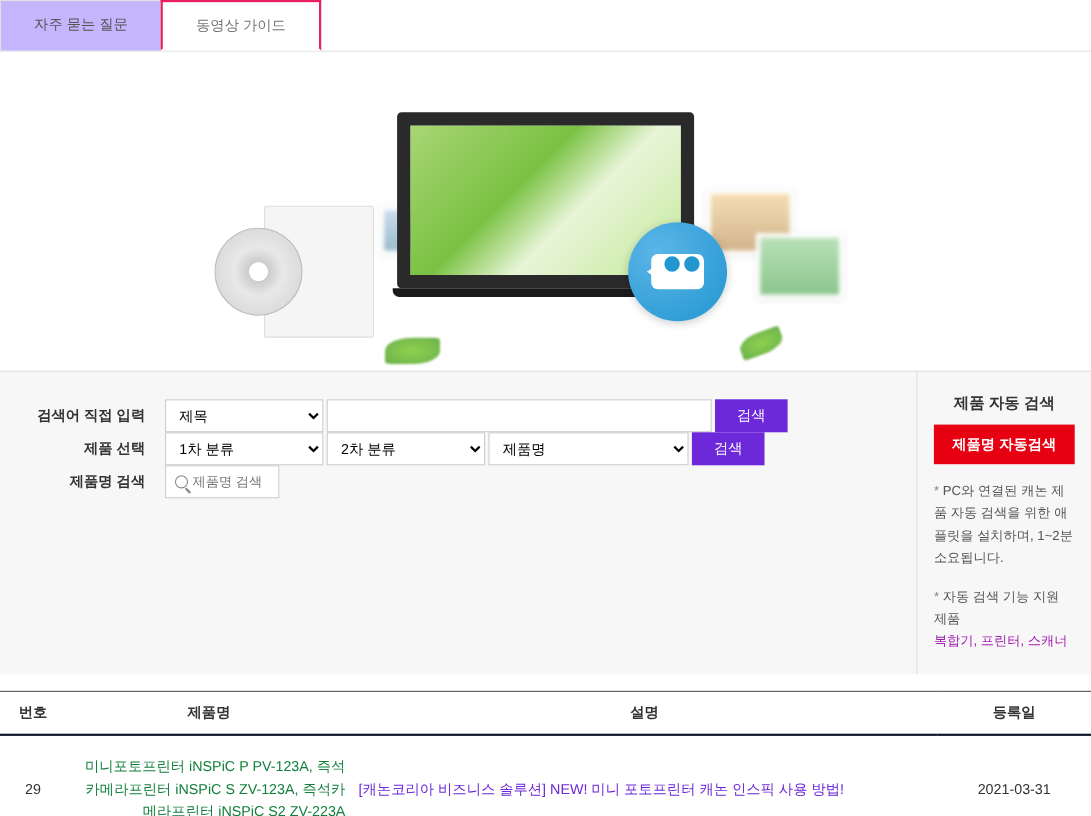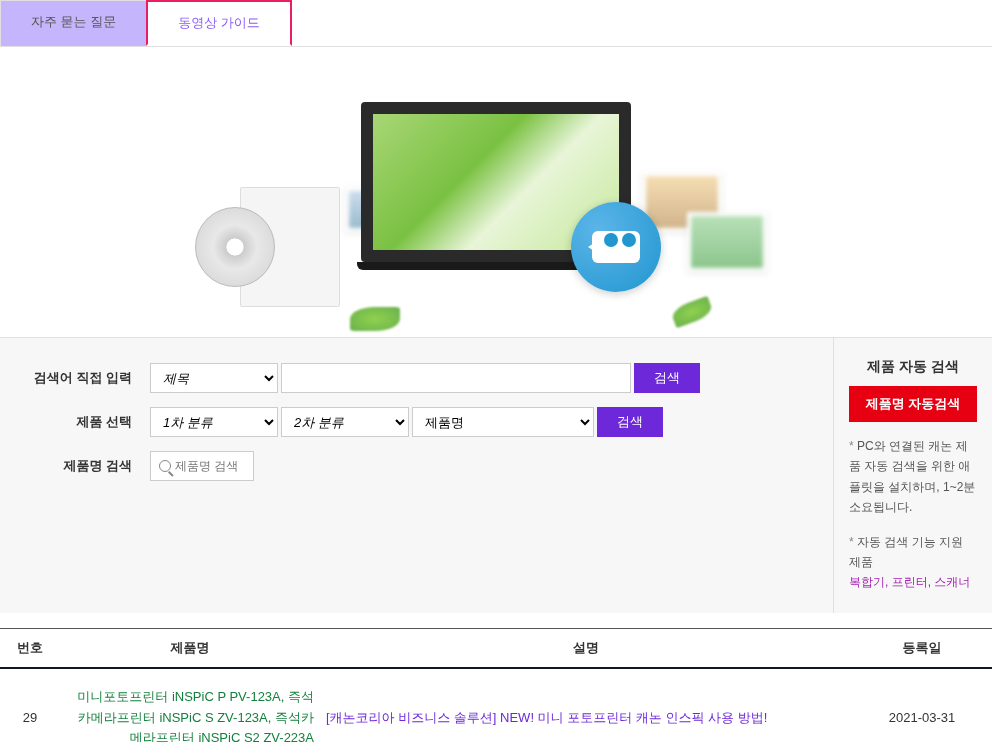--- a/index.html
+++ b/index.html
@@ -2,21 +2,21 @@
 <html><head>
 <meta charset="utf-8">
 <style>
 * { margin: 0; padding: 0; box-sizing: border-box; }
 body { font-family: "Malgun Gothic", "맑은 고딕", sans-serif; font-size: 13px; color: #333; background: #fff; }
 .container { width: 992px; margin: 0 auto; }
 
 
 .tabs { display: flex; border-bottom: 1px solid #e0e0e0; }
 .tab { padding: 12px 30px; cursor: pointer; background: #c4b5fd; border: 1px solid #e0e0e0; border-bottom: none; margin-right: -1px; color: #555; }
-.tab.active { background: #fff; border: 2px solid #e91e63; border-bottom: 2px solid #fff; color: #8b5cf6; position: relative; z-index: 1; }
+.tab.active { background: #fff; border: 2px solid #e91e63; border-bottom: 2px solid #fff; color: #737373; position: relative; z-index: 1; }
 
 
 .hero { height: 290px; position: relative; display: flex; justify-content: center; align-items: center; }
 .hero-cd { position: absolute; left: 210px; top: 130px; width: 130px; height: 130px; }
 .cd-case { position: absolute; width: 100px; height: 120px; background: #f5f5f5; border: 1px solid #ddd; right: 0; top: 10px; border-radius: 2px; }
 .cd-disc { position: absolute; width: 80px; height: 80px; border-radius: 50%; background: radial-gradient(circle, #fff 15%, #ccc 16%, #e8e8e8 40%, #d0d0d0 100%); left: -15px; top: 30px; border: 1px solid #bbb; }
 
 .laptop { position: relative; width: 270px; height: 180px; z-index: 2; }
 .laptop-screen { width: 270px; height: 160px; background: linear-gradient(135deg, #a8d675 0%, #7ac142 40%, #e8f5d8 60%, #c5e89a 100%); border: 12px solid #2a2a2a; border-radius: 4px; }
 .laptop-base { height: 8px; background: #1a1a1a; border-radius: 0 0 6px 6px; margin: 0 -4px; }
@@ -32,26 +32,26 @@
 
 .leaf { position: absolute; width: 40px; height: 20px; background: radial-gradient(ellipse at center, #8fd14f, #6ab04c); border-radius: 50% 10% 50% 10%; filter: blur(1px); }
 .leaf.l1 { left: 350px; top: 260px; width:50px; height:24px; }
 .leaf.l2 { right: 280px; top: 255px; transform: rotate(-20deg); }
 
 
 .search-panel { background: #f7f7f7; border-top: 1px solid #e0e0e0; display: flex; }
 .search-left { flex: 1; padding: 25px 20px 25px 30px; }
 .search-right { width: 159px; border-left: 1px solid #e0e0e0; padding: 20px 15px; font-size: 12px; }
 
-.form-row { display: flex; align-items: center; margin-bottom: 14px; }
+.form-row { display: flex; align-items: center; }
 .form-row:last-child { margin-bottom: 0; }
 .form-label { width: 120px; font-weight: bold; text-align: right; padding-right: 18px; color: #333; }
 .form-controls { display: flex; gap: 3px; align-items: center; flex: 1; }
 select, input[type=text] { height: 30px; border: 1px solid #ccc; padding: 0 8px; font-size: 13px; background: #fff; font-family: inherit; }
-.sel-wide { width: 128px; font-style: italic; }
+.sel-wide { width: 144px; }
 .sel-prod { width: 182px; }
 .txt-wide { width: 350px; }
 .btn-dark { background: #6d28d9; color: #fff; border: none; height: 30px; padding: 0 20px; cursor: pointer; font-size: 13px; font-family: inherit; }
 .hint { color: #2a6496; font-size: 12px; margin-left: 10px; }
 
 .auto-title { text-align: center; font-weight: bold; margin-bottom: 10px; font-size: 14px; }
 .btn-red { width: 100%; background: #e60012; color: #fff; border: none; padding: 9px 0; font-size: 13px; cursor: pointer; font-family: inherit; font-weight: bold; }
 .auto-note { margin-top: 14px; line-height: 1.7; color: #555; }
 .auto-note .star { color: #888; }
 .auto-link { color: #a21caf; }

